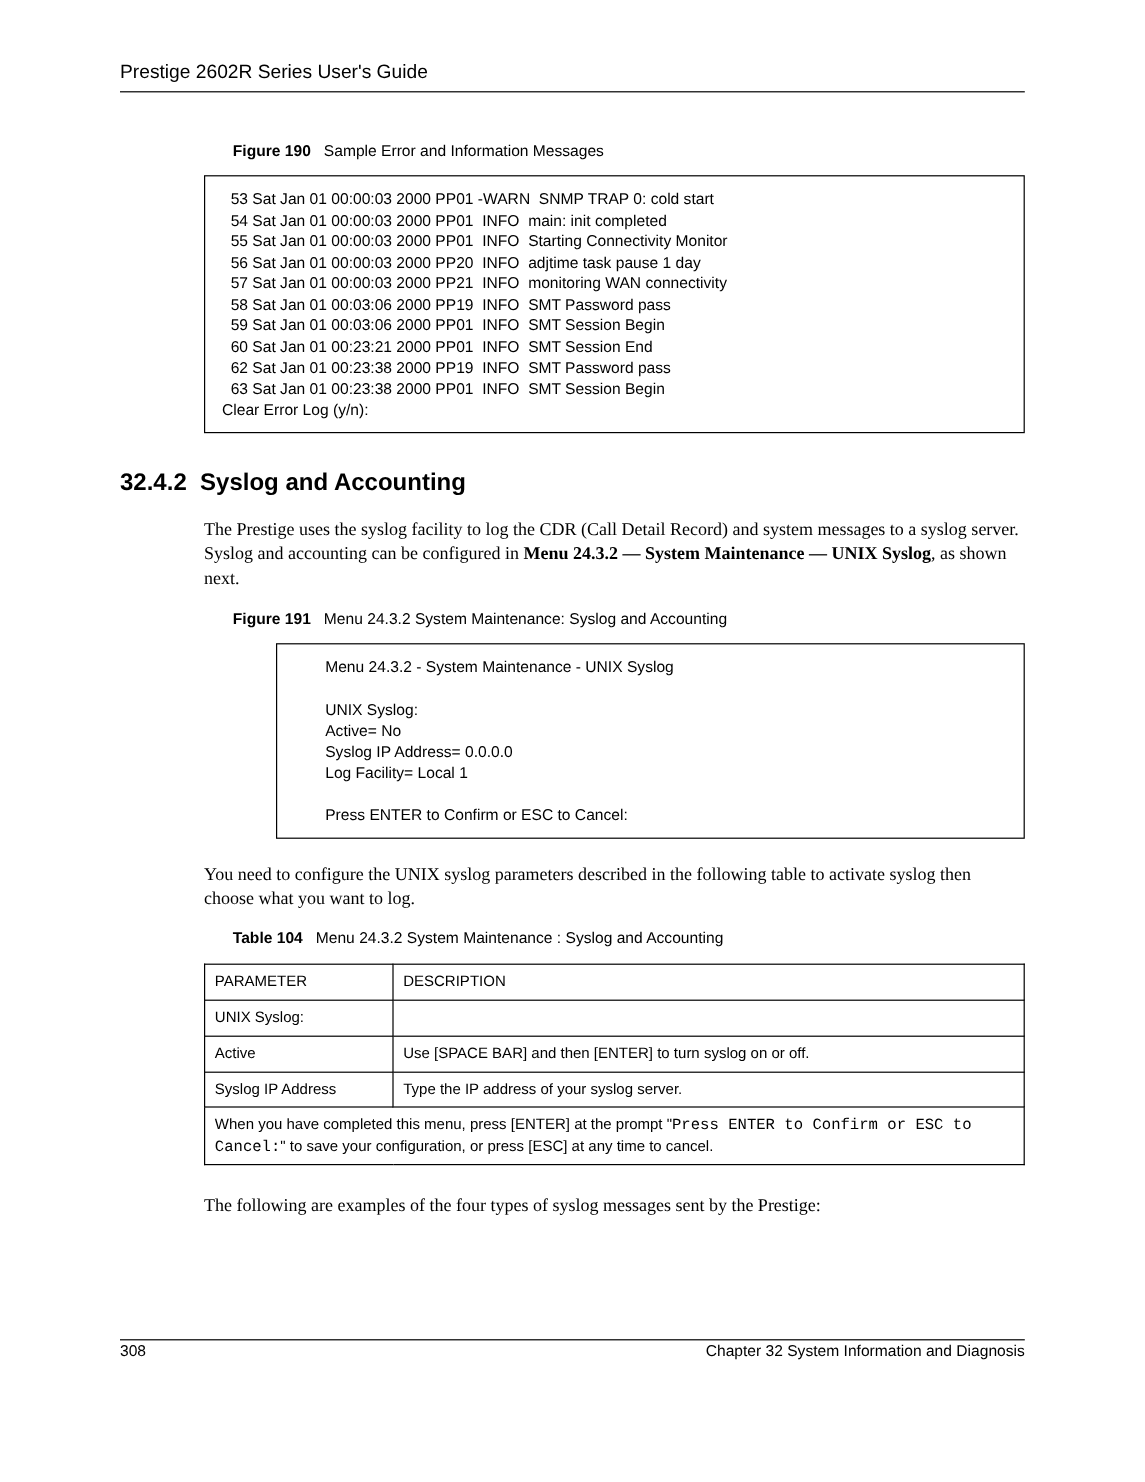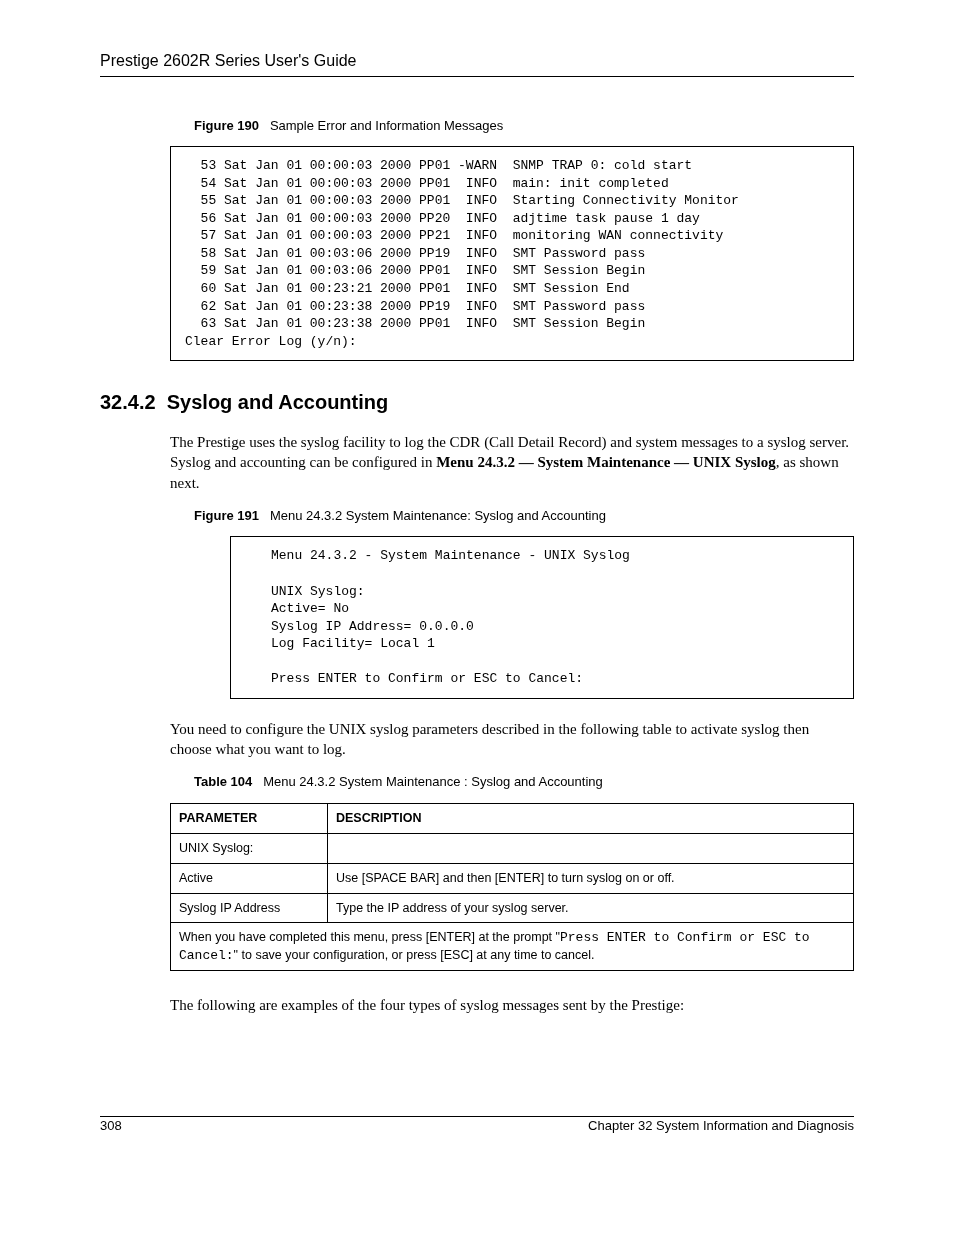--- a/index.html
+++ b/index.html
@@ -22,21 +22,21 @@
   }
   .fig-caption, .table-caption {
     font-family: Arial, Helvetica, sans-serif;
     font-size: 13px;
     margin: 10px 0 12px 94px;
   }
   .fig-caption b, .table-caption b { font-weight: bold; }
   .code-box {
     border: 1px solid #000;
     padding: 10px 14px;
-    font-family: Liberation Mono, monospace;
+    font-family: Liberation Sans, sans-serif;
     font-size: 13px;
     white-space: pre;
     margin-left: 70px;
     line-height: 1.35;
   }
   .code-box.indent2 {
     margin-left: 130px;
     padding-left: 40px;
   }
   h3.section {
@@ -57,21 +57,21 @@
     font-family: Arial, Helvetica, sans-serif;
     font-size: 12.5px;
   }
   table.params th, table.params td {
     border: 1px solid #000;
     padding: 6px 8px;
     text-align: left;
     vertical-align: top;
   }
   table.params th {
-    font-weight: bold;
+    font-weight: normal;
   }
   .mono-inline {
     font-family: "Courier New", Courier, monospace;
     font-size: 13px;
   }
   .footer {
     margin-top: 100px;
     border-top: 1px solid #000;
     padding-top: 0;
     font-family: Arial, Helvetica, sans-serif;

